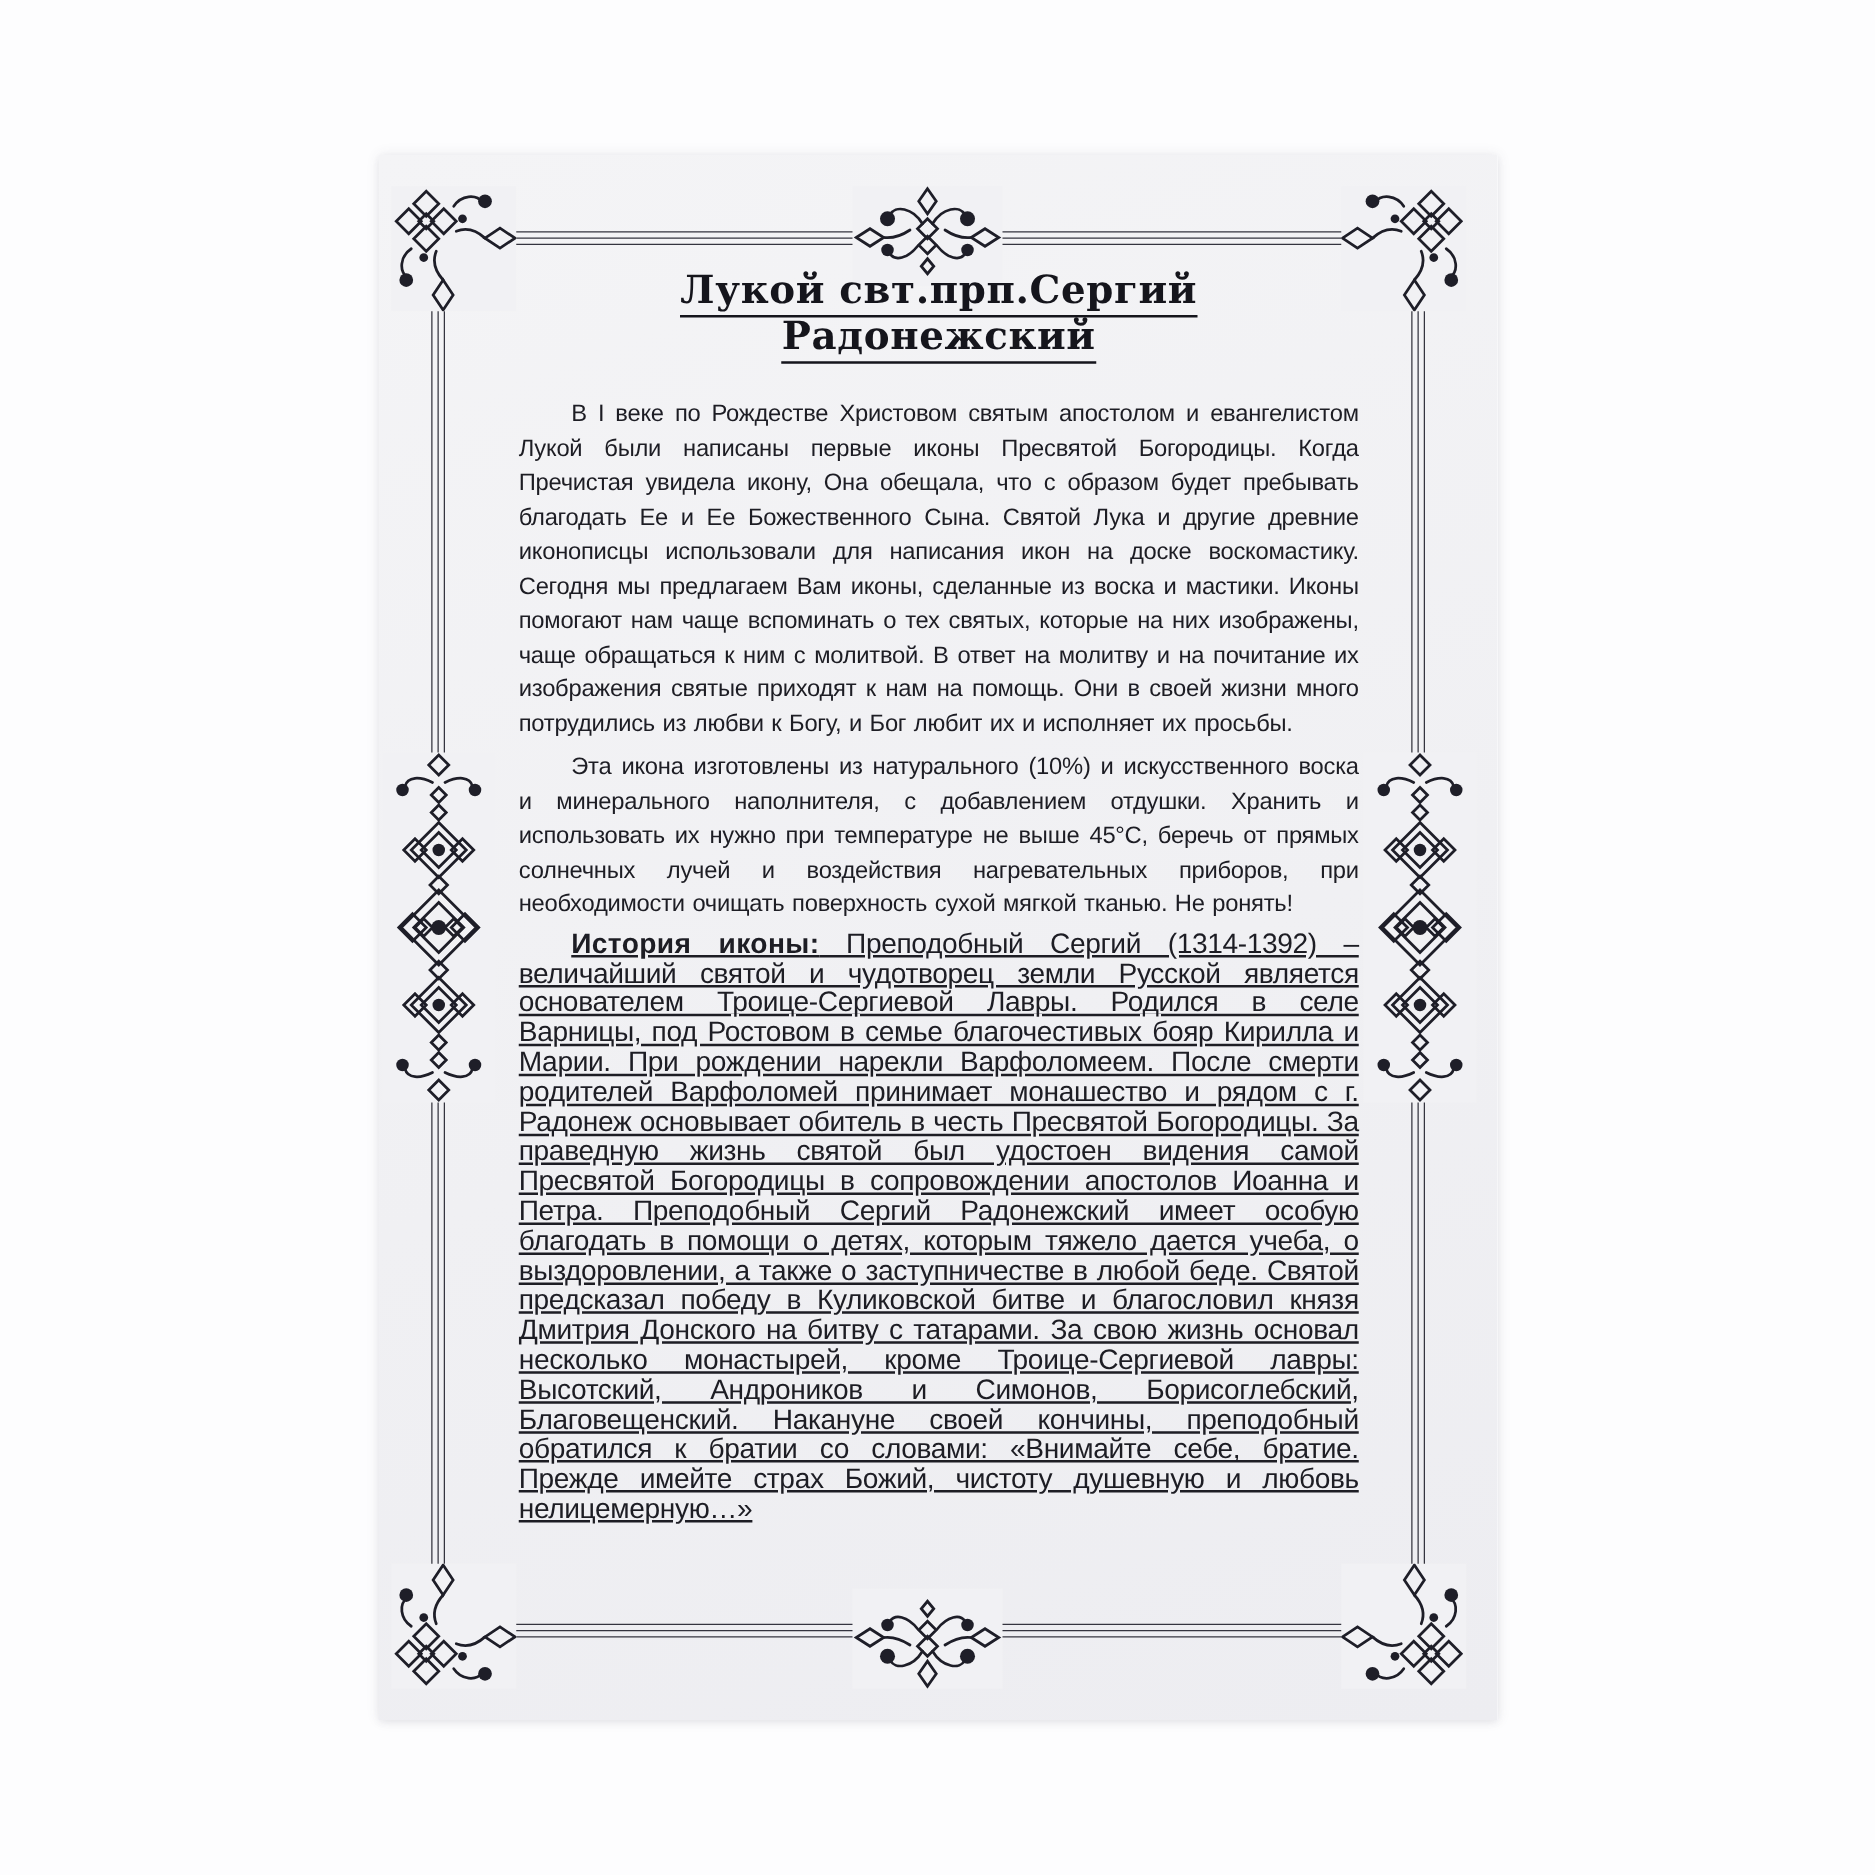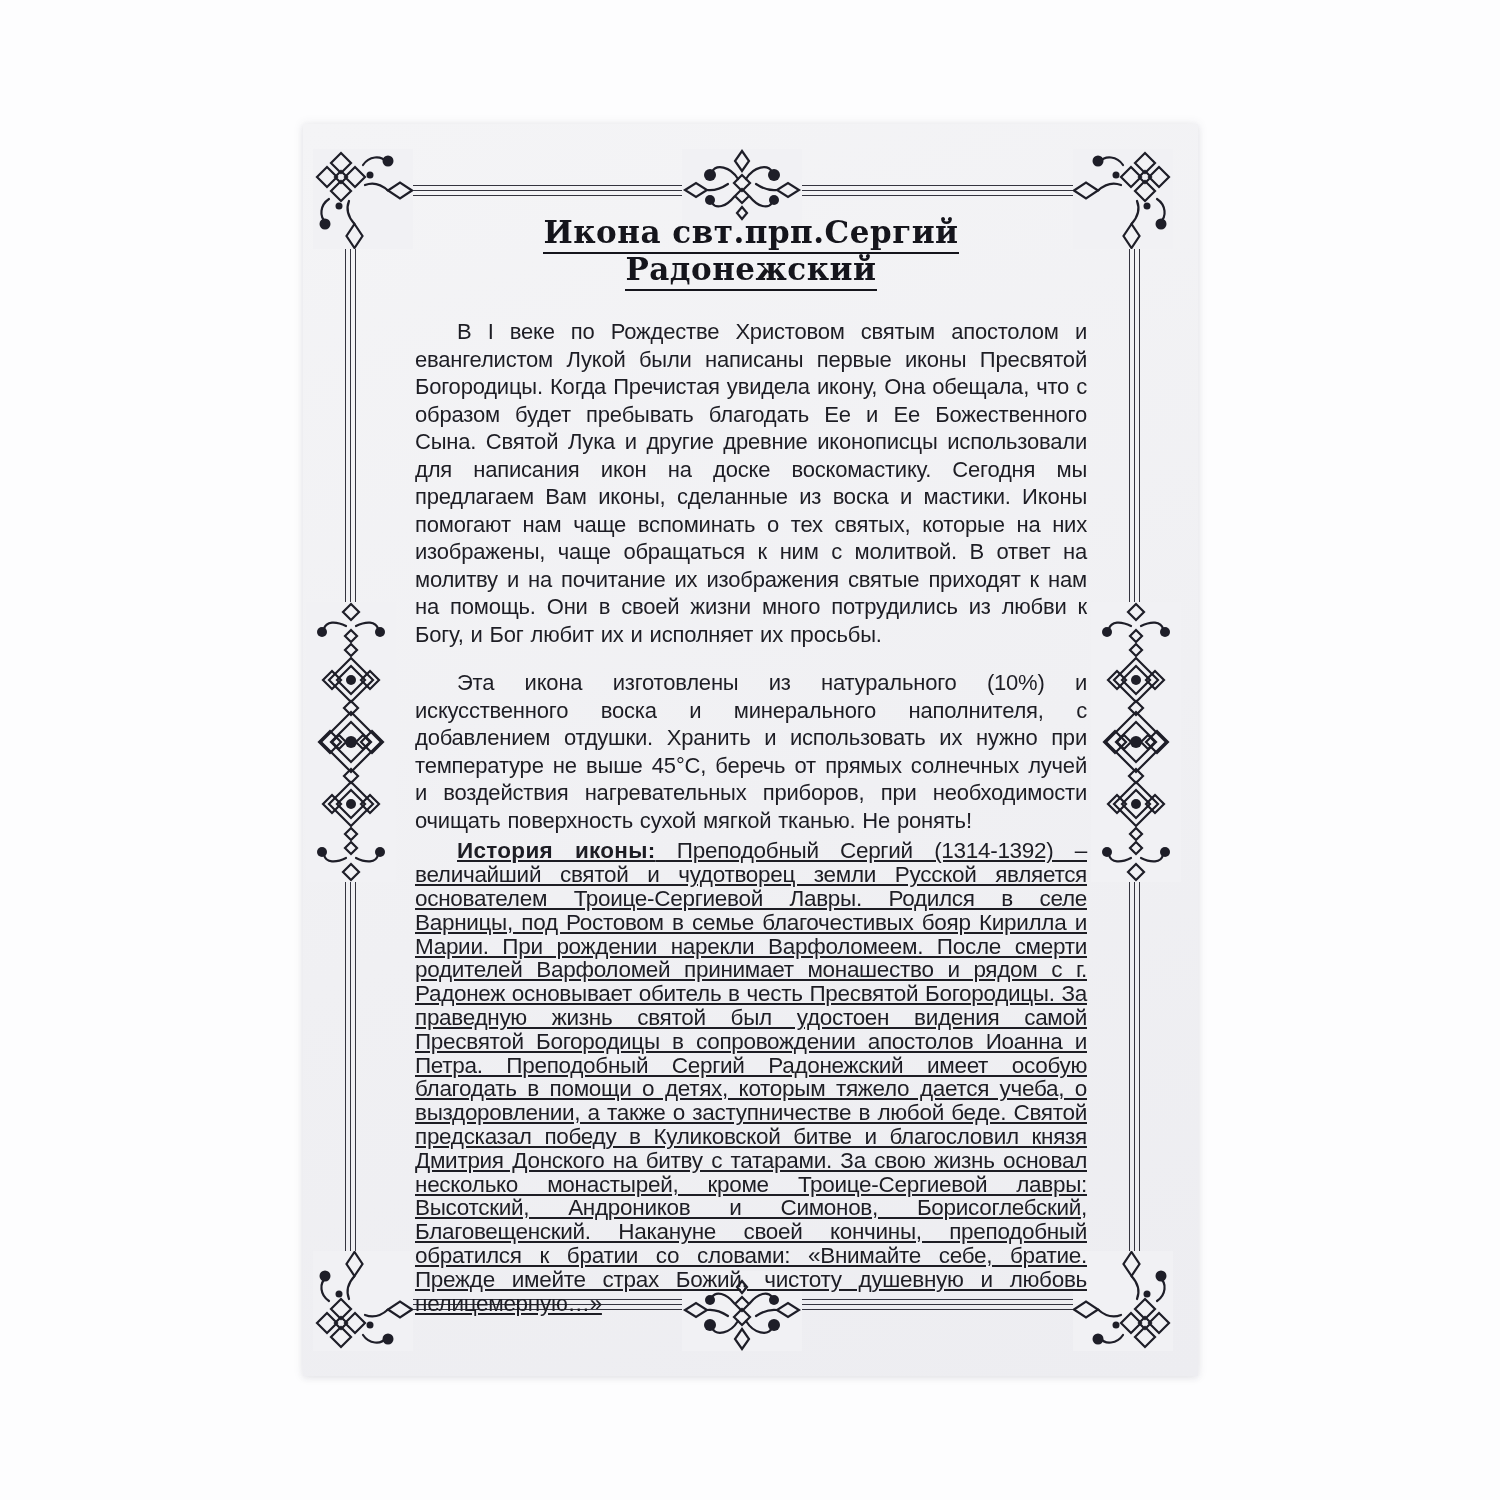--- a/index.html
+++ b/index.html
@@ -40,23 +40,23 @@
     font-family:"DejaVu Serif", serif;
     font-weight:bold;
     font-size:31px;line-height:1.2;
     text-align:center;
     margin:0 0 30px 0;
     letter-spacing:.5px;
     color:#15151c;
   }
   .title .u{border-bottom:2.5px solid #15151c;padding-bottom:2px;}
   p{margin:0;text-align:justify;text-indent:42px;}
-  .body-lg{font-size:22px;line-height:27.5px;letter-spacing:-0.2px;word-spacing:1px;}
+  .body-lg{font-size:19px;line-height:27.5px;letter-spacing:-0.2px;word-spacing:1px;}
   .body-sm{font-size:22.5px;line-height:23.8px;letter-spacing:-0.3px;}
-  .mt1{margin-top:21px;}
+  .mt1{margin-top:7px;}
   .mt2{margin-top:5px;text-decoration:underline;}
   .lead{font-weight:bold;letter-spacing:.3px;}
 </style>
 </head>
 <body>
 
 <div class="photo">
   <div class="paper">
 
     <div class="frame-line fl1"></div>
@@ -282,20 +282,20 @@
           <circle cx="45" cy="78" r="5"></circle>
             <circle cx="45" cy="140" r="6"></circle>
             <circle cx="45" cy="202" r="5"></circle>
           <circle cx="16" cy="250" r="5"></circle>
             <circle cx="74" cy="250" r="5"></circle>
         </g>
       </svg>
     </div>
 
     <div class="content">
-      <h1 class="title"><span class="u">Икона свт.прп.Сергий Радонежский</span></h1>
+      <h1 class="title"><span class="u">Лукой свт.прп.Сергий Радонежский</span></h1>
       <p class="body-lg">В I веке по Рождестве Христовом святым апостолом и евангелистом Лукой были написаны первые иконы Пресвятой Богородицы. Когда Пречистая увидела икону, Она обещала, что с образом будет пребывать благодать Ее и Ее Божественного Сына. Святой Лука и другие древние иконописцы использовали для написания икон на доске воскомастику. Сегодня мы предлагаем Вам иконы, сделанные из воска и мастики. Иконы помогают нам чаще вспоминать о тех святых, которые на них изображены, чаще обращаться к ним с молитвой. В ответ на молитву и на почитание их изображения святые приходят к нам на помощь. Они в своей жизни много потрудились из любви к Богу, и Бог любит их и исполняет их просьбы.</p>
       <p class="body-lg mt1">Эта икона изготовлены из натурального (10%) и искусственного воска и минерального наполнителя, с добавлением отдушки. Хранить и использовать их нужно при температуре не выше 45°С, беречь от прямых солнечных лучей и воздействия нагревательных приборов, при необходимости очищать поверхность сухой мягкой тканью. Не ронять!</p>
       <p class="body-sm mt2"><span class="lead">История иконы:</span><span> Преподобный Сергий (1314-1392) – величайший святой и чудотворец земли Русской является основателем Троице-Сергиевой Лавры. Родился в селе Варницы, под Ростовом в семье благочестивых бояр Кирилла и Марии. При рождении нарекли Варфоломеем. После смерти родителей Варфоломей принимает монашество и рядом с г. Радонеж основывает обитель в честь Пресвятой Богородицы. За праведную жизнь святой был удостоен видения самой Пресвятой Богородицы в сопровождении апостолов Иоанна и Петра. Преподобный Сергий Радонежский имеет особую благодать в помощи о детях, которым тяжело дается учеба, о выздоровлении, а также о заступничестве в любой беде. Святой предсказал победу в Куликовской битве и благословил князя Дмитрия Донского на битву с татарами. За свою жизнь основал несколько монастырей, кроме Троице-Сергиевой лавры: Высотский, Андроников и Симонов, Борисоглебский, Благовещенский. Накануне своей кончины, преподобный обратился к братии со словами: «Внимайте себе, братие. Прежде имейте страх Божий, чистоту душевную и любовь нелицемерную…»</span></p>
     </div>
 
   </div>
 </div>
 
 </body></html>

